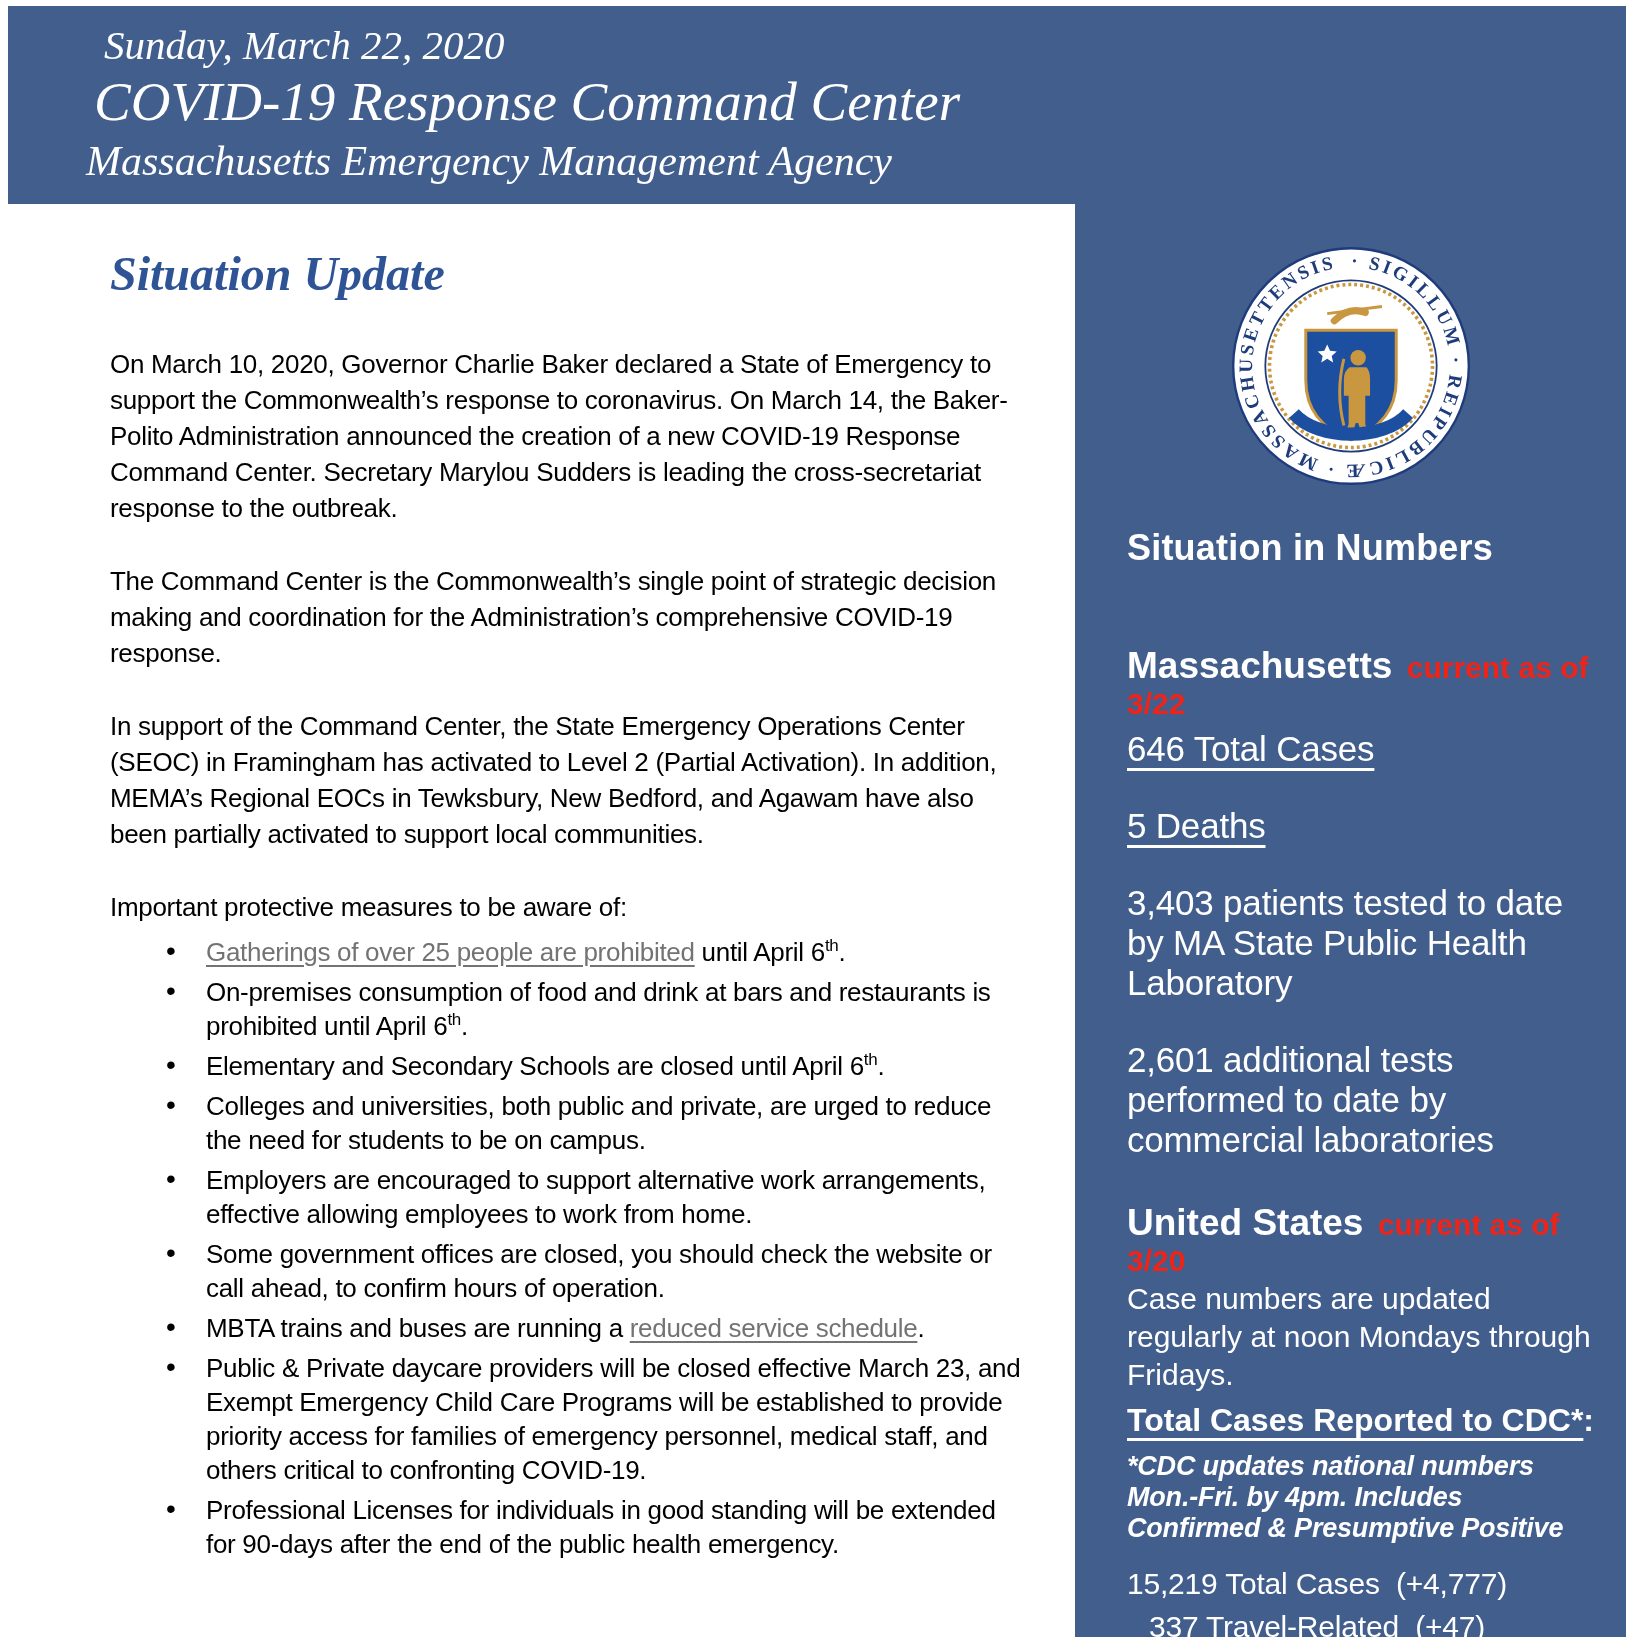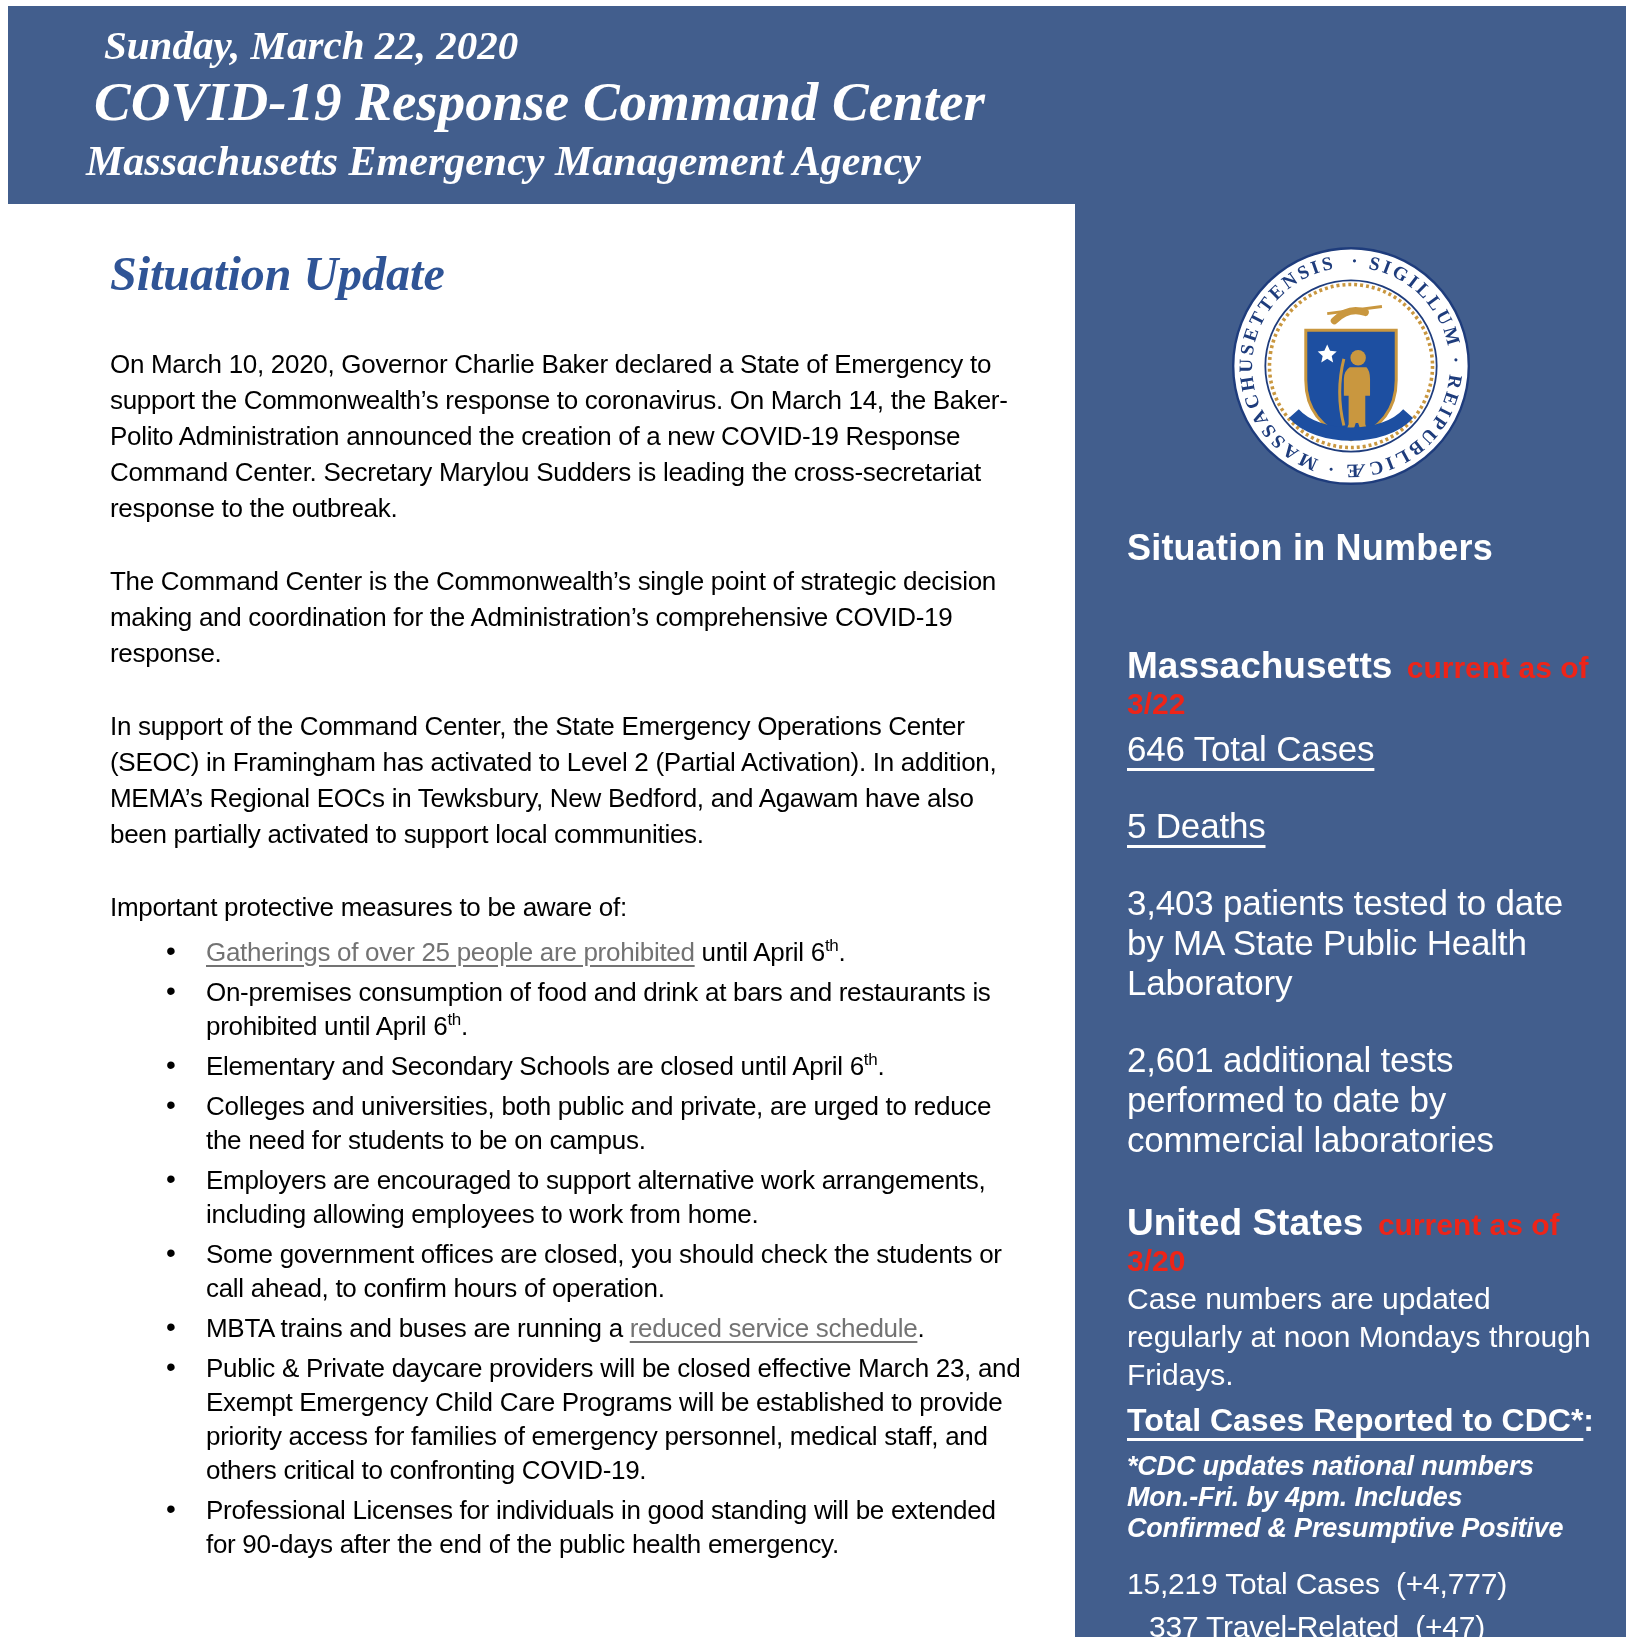--- a/index.html
+++ b/index.html
@@ -5,21 +5,21 @@
   html,body{margin:0;padding:0;}
   body{
     width:1626px;height:1637px;position:relative;background:#ffffff;
     font-family:"Liberation Sans",sans-serif;color:#000;overflow:hidden;
   }
 
   
   .banner{
     position:absolute;left:8px;top:6px;right:0;height:201px;
     background:#425E8D;color:#fff;
-    font-family:"Liberation Serif",serif;font-style:italic;font-weight:700;
+    font-family:"Liberation Serif",serif;font-style:italic;font-weight:400;
     box-sizing:border-box;padding:14px 0 0 96px;
   }
   .banner .date{font-size:41px;line-height:50px;}
   .banner .title{font-size:55px;line-height:64px;margin-left:-10px;}
   .banner .agency{font-size:42px;line-height:54px;margin-left:-18px;}
 
   
   .content{
     position:absolute;left:0;top:204px;width:1075px;bottom:0;background:#fff;
     box-sizing:border-box;padding:44px 58px 0 110px;
@@ -85,22 +85,22 @@
   <h2 class="situation-heading">Situation Update</h2>
   <p class="body-para">On March 10, 2020, Governor Charlie Baker declared a State of Emergency to support the Commonwealth’s response to coronavirus. On March 14, the Baker-Polito Administration announced the creation of a new COVID-19 Response Command Center. Secretary Marylou Sudders is leading the cross-secretariat response to the outbreak.</p>
   <p class="body-para">The Command Center is the Commonwealth’s single point of strategic decision making and coordination for the Administration’s comprehensive COVID-19 response.</p>
   <p class="body-para">In support of the Command Center, the State Emergency Operations Center (SEOC) in Framingham has activated to Level 2 (Partial Activation). In addition, MEMA’s Regional EOCs in Tewksbury, New Bedford, and Agawam have also been partially activated to support local communities.</p>
   <p class="body-para bullet-intro">Important protective measures to be aware of:</p>
   <ul class="measures">
       <li><a class="inline-link" href="#">Gatherings of over 25 people are prohibited</a><span> until April 6</span><sup>th</sup><span>.</span></li>
       <li><span>On-premises consumption of food and drink at bars and restaurants is prohibited until April 6</span><sup>th</sup><span>.</span></li>
       <li><span>Elementary and Secondary Schools are closed until April 6</span><sup>th</sup><span>.</span></li>
       <li><span>Colleges and universities, both public and private, are urged to reduce the need for students to be on campus.</span></li>
-      <li><span>Employers are encouraged to support alternative work arrangements, including allowing employees to work from home.</span></li>
-      <li><span>Some government offices are closed, you should check the students or call ahead, to confirm hours of operation.</span></li>
+      <li><span>Employers are encouraged to support alternative work arrangements, effective allowing employees to work from home.</span></li>
+      <li><span>Some government offices are closed, you should check the website or call ahead, to confirm hours of operation.</span></li>
       <li><span>MBTA trains and buses are running a </span><a class="inline-link" href="#">reduced service schedule</a><span>.</span></li>
       <li><span>Public &amp; Private daycare providers will be closed effective March 23, and Exempt Emergency Child Care Programs will be established to provide priority access for families of emergency personnel, medical staff, and others critical to confronting COVID-19.</span></li>
       <li><span>Professional Licenses for individuals in good standing will be extended for 90-days after the end of the public health emergency.</span></li>
     </ul>
 </main>
 
 <aside class="sidebar">
 
   <div class="seal-wrap">
     <svg width="238" height="238" viewBox="0 0 200 200">

